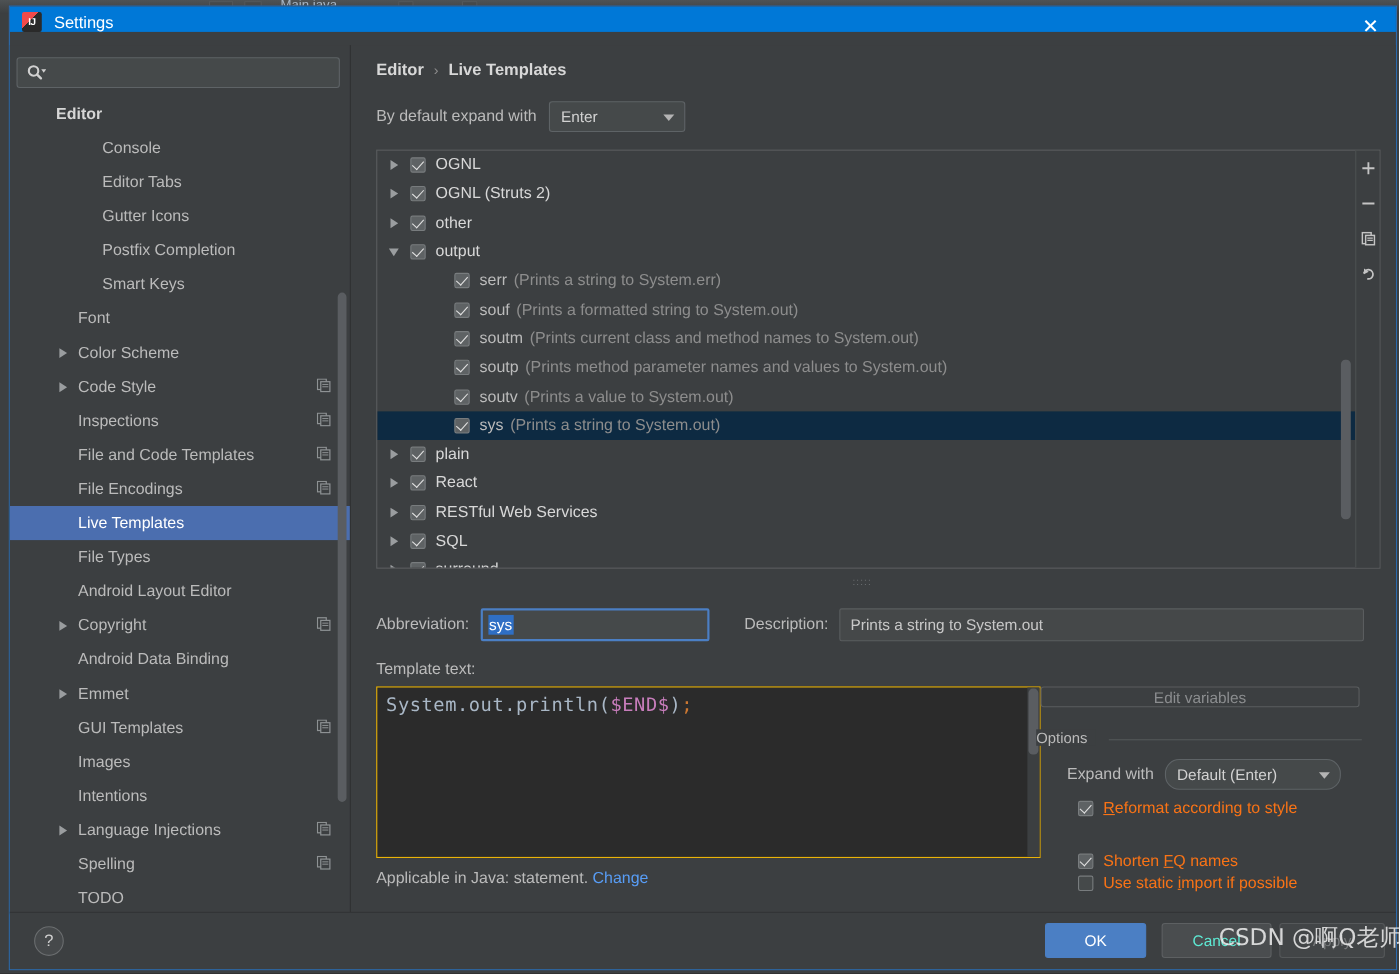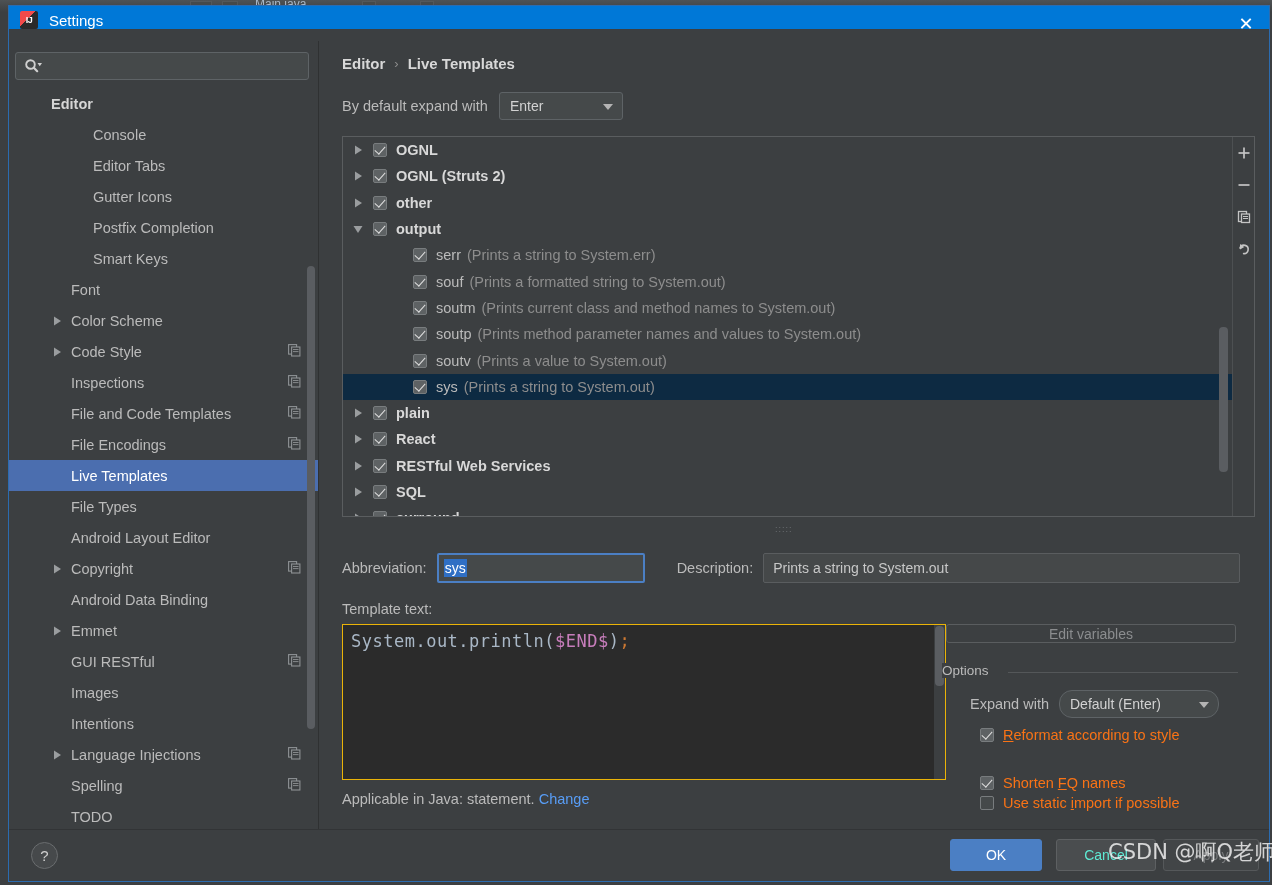--- a/index.html
+++ b/index.html
@@ -206,21 +206,21 @@
     width: 890px; height: 379px;
     overflow: hidden;
   }
   .tmpl-row {
     position: relative;
     height: 26.3px;
     display: flex; align-items: center;
     font-size: 14.5px;
     white-space: nowrap;
   }
-  .tmpl-row.group { color: #d8d8d8; font-weight: bold; }
+  .tmpl-row.group { color: #d8d8d8; font-weight: normal; }
   .tmpl-row.child { color: #bbbbbb; }
   .tmpl-row.sel { background: #0d2a42; }
   .tr-arrow {
     width: 14px; margin-left: 8px;
     display: flex; align-items: center; justify-content: center;
     flex: none;
   }
   .tr-arrow.hidden { visibility: hidden; }
   .tmpl-row.child .tr-arrow { margin-left: 48px; }
   .cbox {
@@ -674,21 +674,21 @@
                 </svg>
               </span>
               <span class="tree-label">Emmet</span>
             </div>
             <div class="tree-row indent-1">
               <span class="tree-arrow noarrow">
                 <svg width="9" height="10" viewBox="0 0 9 10">
                   <polygon points="1,0.5 8,5 1,9.5" fill="#9a9d9f"></polygon>
                 </svg>
               </span>
-              <span class="tree-label">GUI RESTful</span>
+              <span class="tree-label">GUI Templates</span>
               <span class="copy-badge"><svg width="13" height="13" viewBox="0 0 13 13">
                   <rect x="0.6" y="0.6" width="8" height="9.5" fill="none" stroke="#8e9294" stroke-width="1.1"></rect>
                   <rect x="3.6" y="3" width="8.3" height="9" fill="#3c3f41" stroke="#8e9294" stroke-width="1.1"></rect>
                   <line x1="5" y1="5.5" x2="10.5" y2="5.5" stroke="#8e9294" stroke-width="0.9"></line>
                   <line x1="5" y1="7.6" x2="10.5" y2="7.6" stroke="#8e9294" stroke-width="0.9"></line>
                 </svg></span>
             </div>
             <div class="tree-row indent-1">
               <span class="tree-arrow noarrow">
                 <svg width="9" height="10" viewBox="0 0 9 10">

